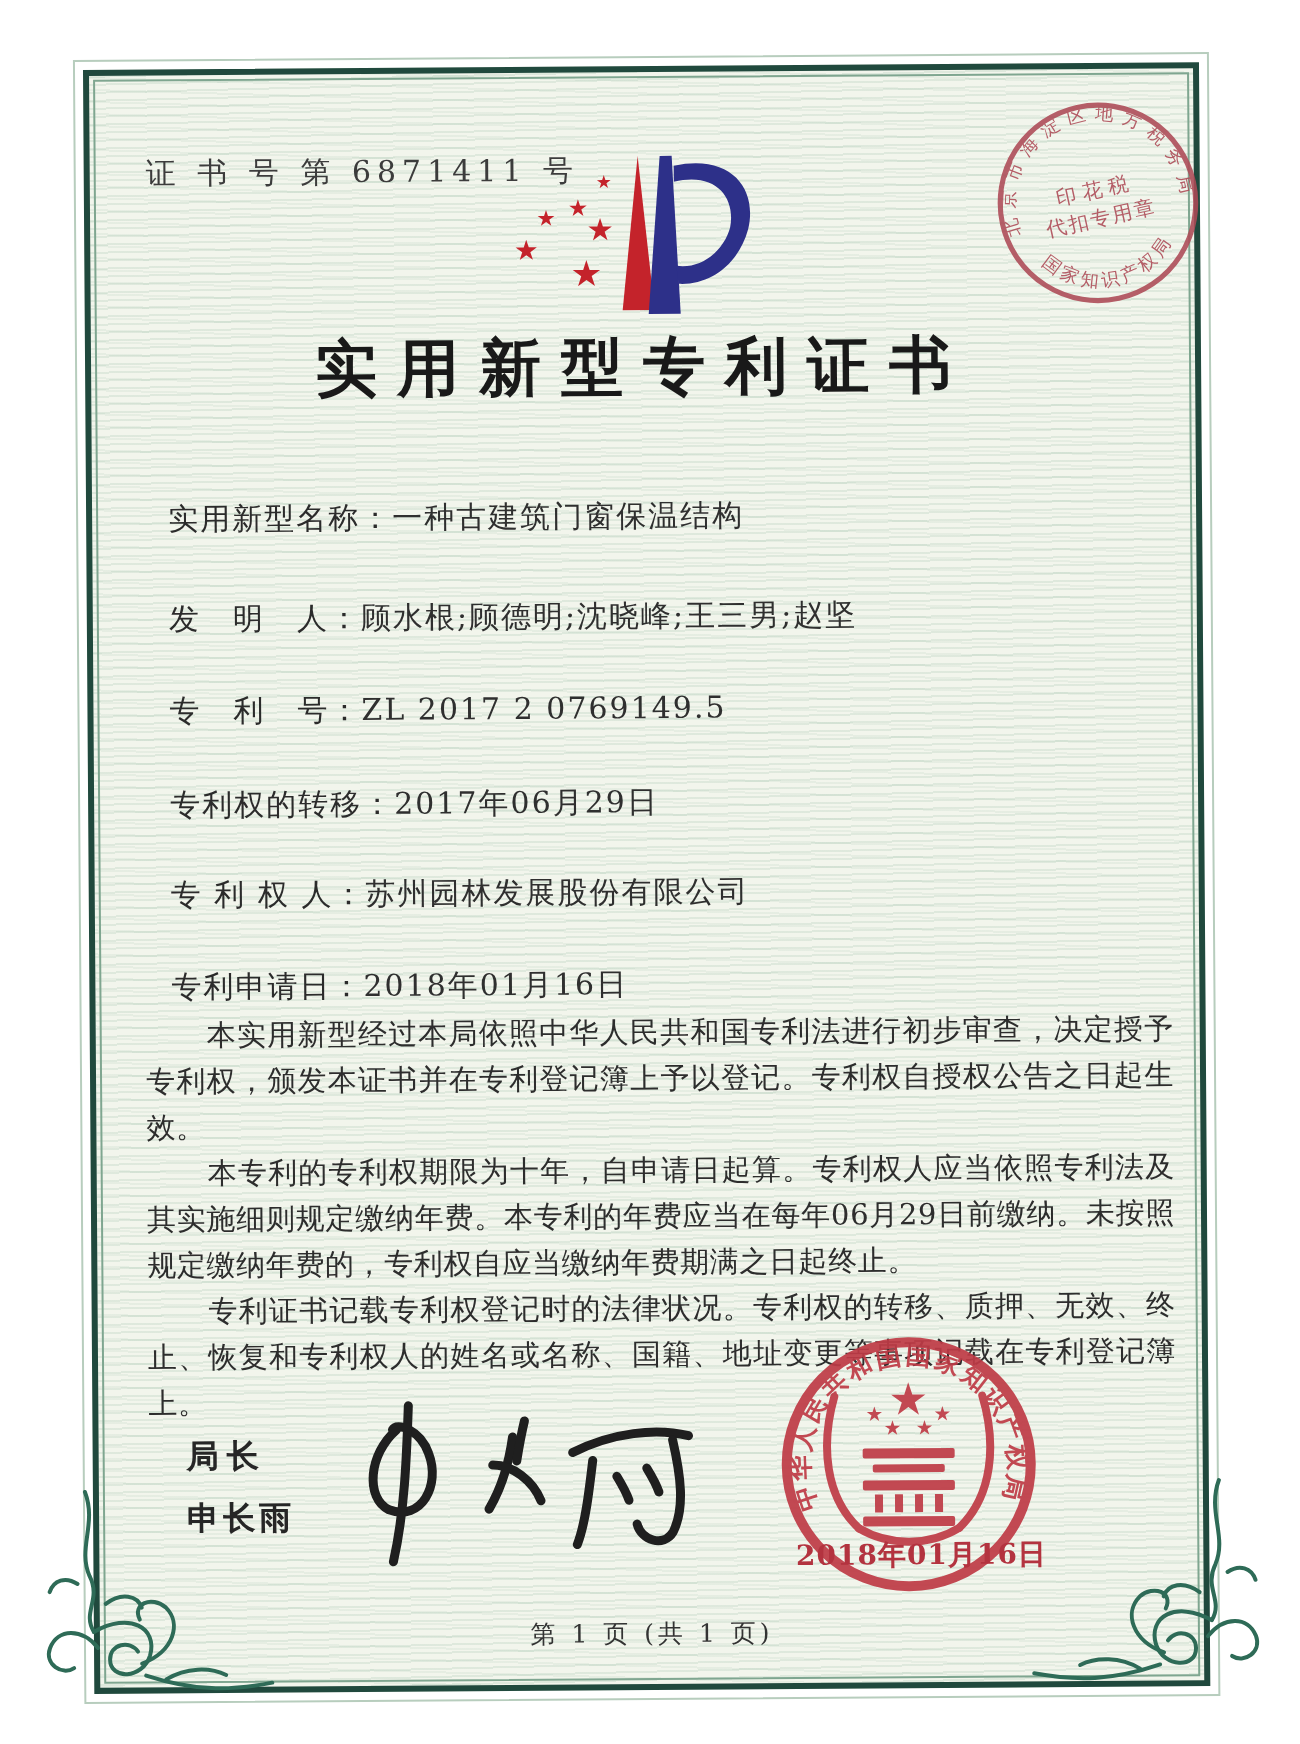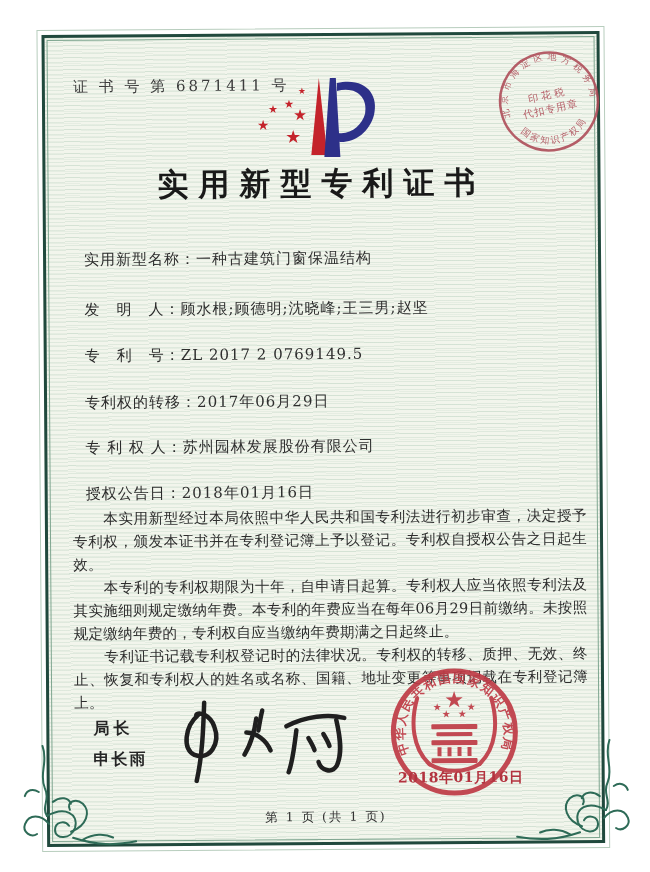--- a/index.html
+++ b/index.html
@@ -98,21 +98,21 @@
     <div class="field f3">
       <span class="label">专　利　号：</span><span>ZL 2017 2 0769149.5</span>
     </div>
     <div class="field f4">
       <span class="label">专利权的转移：</span><span>2017年06月29日</span>
     </div>
     <div class="field f5">
       <span class="label">专 利 权 人：</span><span>苏州园林发展股份有限公司</span>
     </div>
     <div class="field f6">
-      <span class="label">授权公告日：</span><span>2018年01月16日</span>
+      <span class="label">专利申请日：</span><span>2018年01月16日</span>
     </div>
 
     <div class="paras">
       <p>本实用新型经过本局依照中华人民共和国专利法进行初步审查，决定授予专利权，颁发本证书并在专利登记簿上予以登记。专利权自授权公告之日起生效。</p>
       <p>本专利的专利权期限为十年，自申请日起算。专利权人应当依照专利法及其实施细则规定缴纳年费。本专利的年费应当在每年06月29日前缴纳。未按照规定缴纳年费的，专利权自应当缴纳年费期满之日起终止。</p>
       <p>专利证书记载专利权登记时的法律状况。专利权的转移、质押、无效、终止、恢复和专利权人的姓名或名称、国籍、地址变更等事项记载在专利登记簿上。</p>
     </div>
 
     <div class="sig-title">局长</div>
     <div class="sig-name">申长雨</div>

